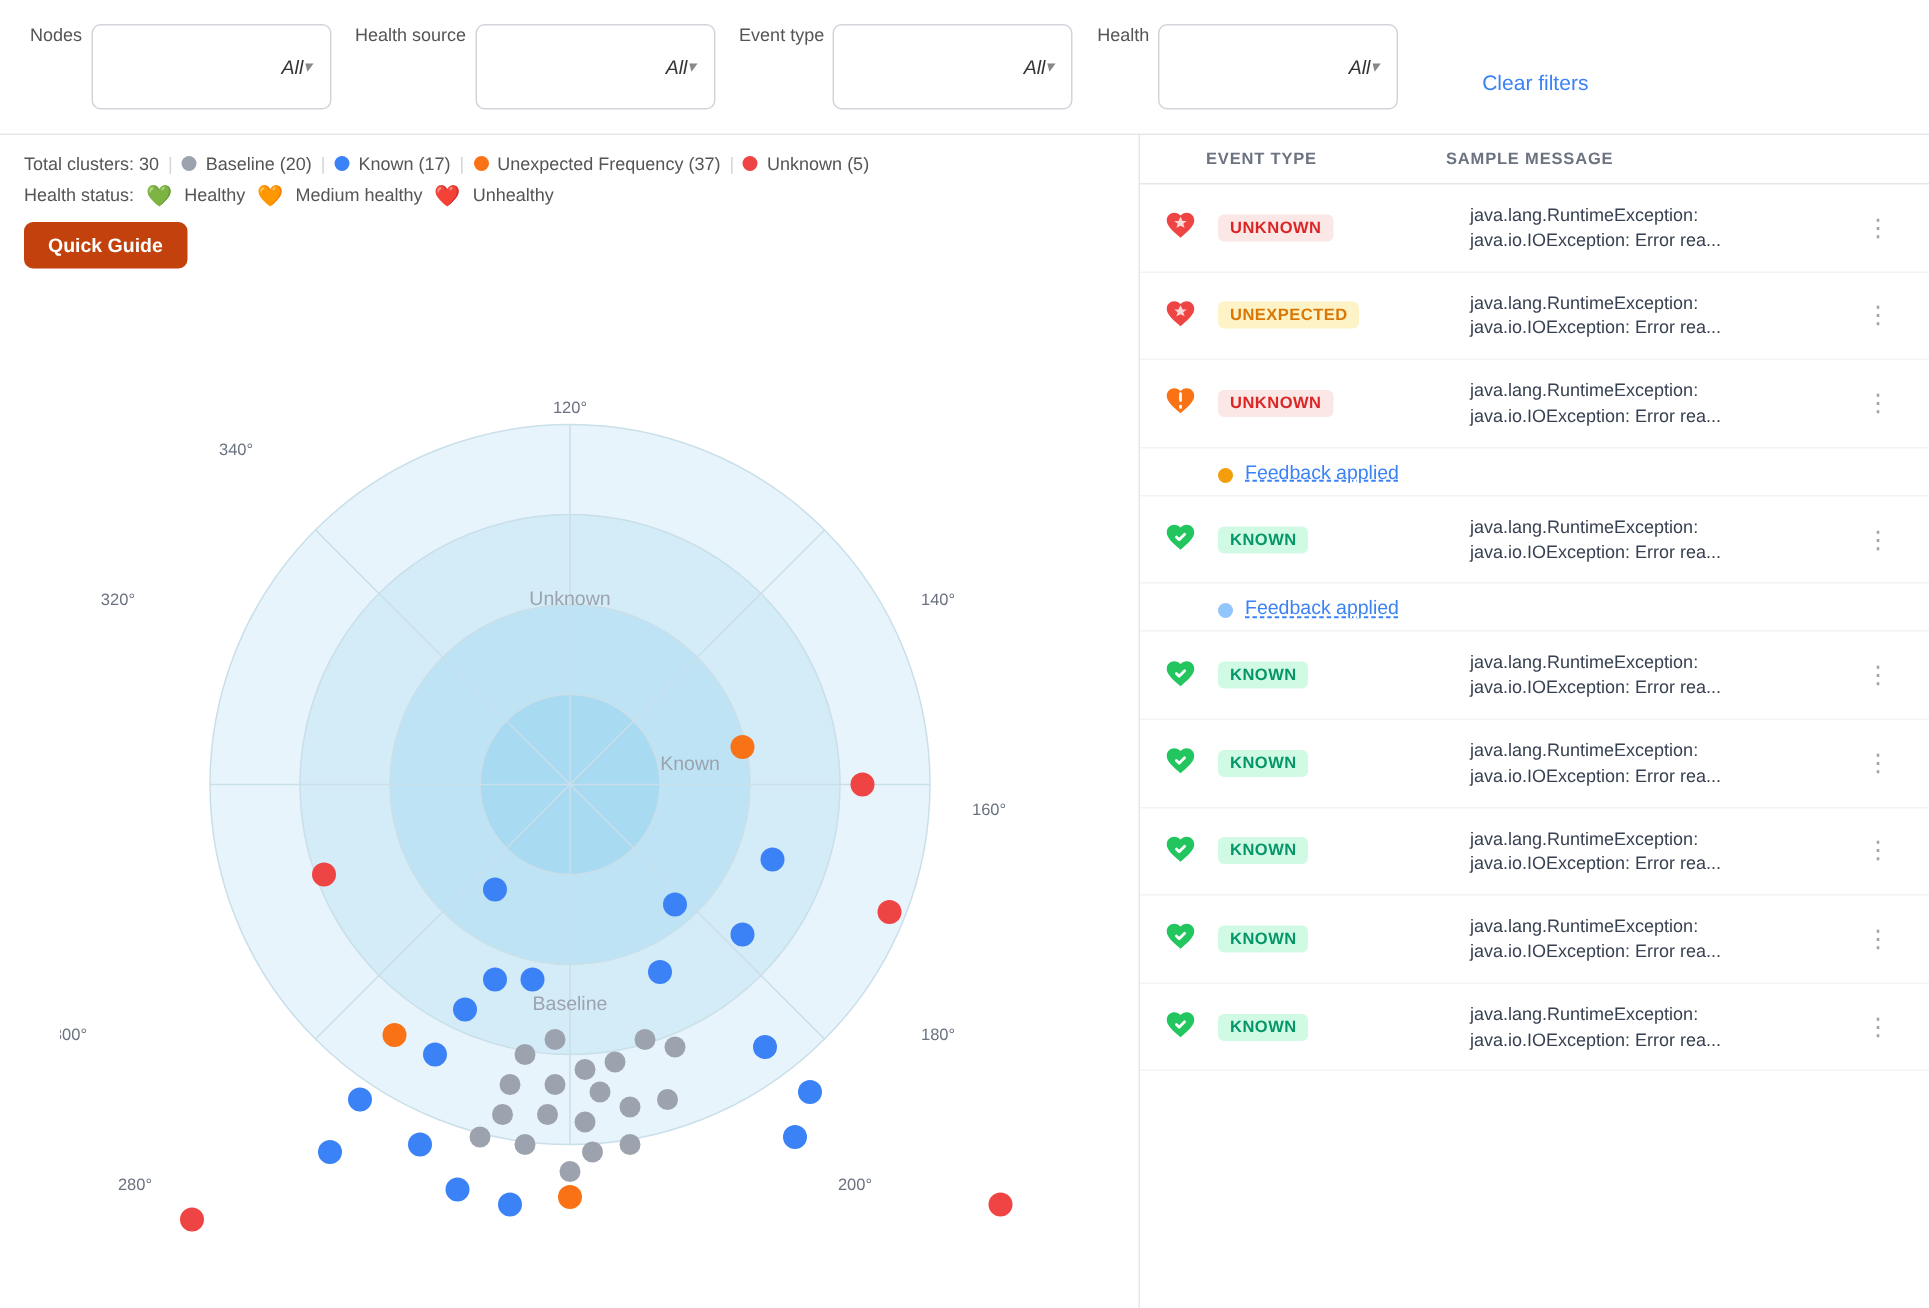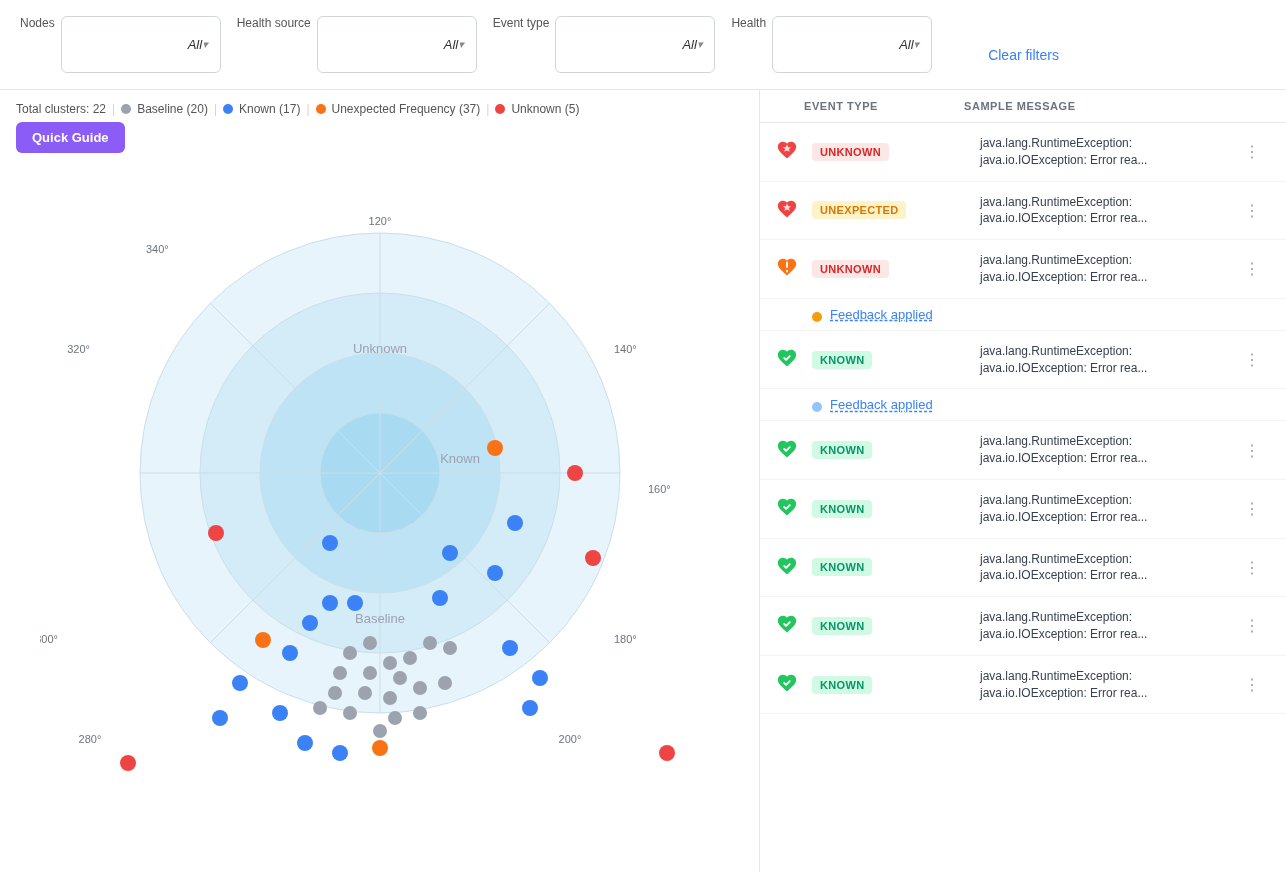--- a/index.html
+++ b/index.html
@@ -74,29 +74,29 @@
       display: flex;
       align-items: center;
       gap: 8px;
       font-size: 12px;
       color: #555;
       margin-bottom: 10px;
     }
     .health-icon { font-size: 14px; }
 
     .quick-guide-btn {
-      background: #8b5cf6;
+      background: #c2410c;
       color: #fff;
       border: none;
       border-radius: 6px;
       padding: 8px 16px;
       font-size: 13px;
       font-weight: 600;
       cursor: pointer;
-      margin-bottom: 0;
+      margin-bottom: 24px;
     }
 
     .radar-container {
       position: relative;
       width: 680px;
       height: 640px;
       margin: 0 auto;
       text-align: right;
     }
 
@@ -218,35 +218,44 @@
     </div>
   </div>
   <button class="clear-filters-btn">Clear filters</button>
 </div>
 
 <div class="main-content">
 
   <div class="left-panel">
     
     <div class="stats-row">
-      <span>Total clusters: 22</span>
+      <span>Total clusters: 30</span>
       <span class="separator">|</span>
       <span class="dot dot-gray"></span>
       <span>Baseline (20)</span>
       <span class="separator">|</span>
       <span class="dot dot-blue"></span>
       <span>Known (17)</span>
       <span class="separator">|</span>
       <span class="dot dot-orange"></span>
       <span>Unexpected Frequency (37)</span>
       <span class="separator">|</span>
       <span class="dot dot-red"></span>
       <span>Unknown (5)</span>
     </div>
     
+    <div class="health-row">
+      <span>Health status:</span>
+      <span class="health-icon">💚</span>
+      <span>Healthy</span>
+      <span class="health-icon">🧡</span>
+      <span>Medium healthy</span>
+      <span class="health-icon">❤️</span>
+      <span>Unhealthy</span>
+    </div>
     
     <button class="quick-guide-btn">Quick Guide</button>
 
     
     <div class="radar-container">
       <svg width="680" height="640" viewBox="0 0 680 640">
 
         <circle cx="340" cy="320" r="240" fill="#e8f4fb" stroke="#c9dfe9" stroke-width="1"></circle>
         <circle cx="340" cy="320" r="180" fill="#d4ecf7" stroke="#c9dfe9" stroke-width="1"></circle>
         <circle cx="340" cy="320" r="120" fill="#bee3f5" stroke="#c9dfe9" stroke-width="1"></circle>

